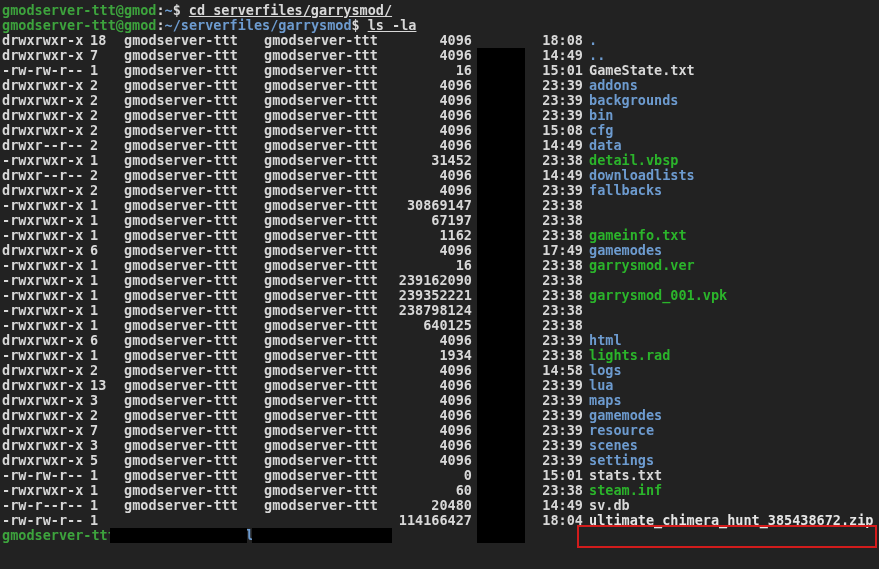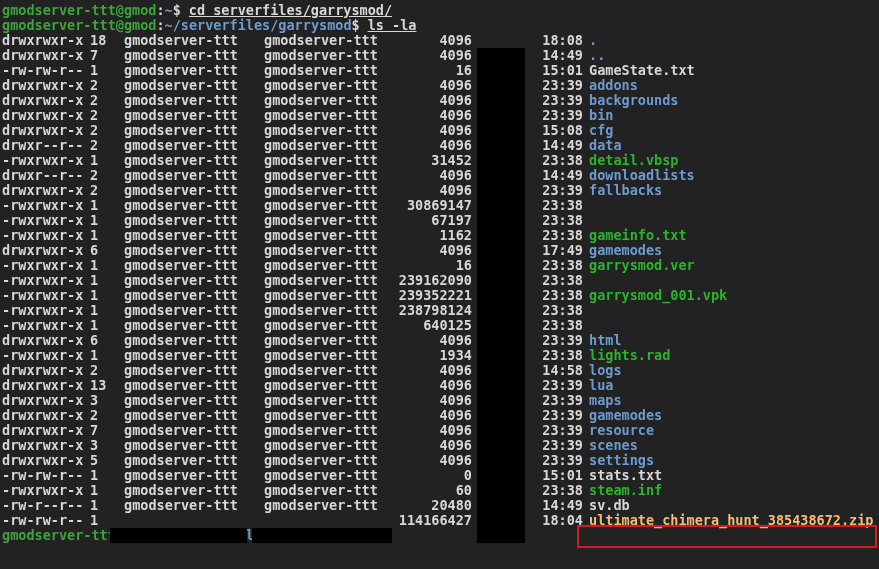--- a/index.html
+++ b/index.html
@@ -13,21 +13,21 @@
   .term{position:relative;width:877px;height:566px;padding:3px 0 0 2px;}
   .line{display:flex;height:15px;white-space:pre;}
   .line span{white-space:pre;}
   .cmd{margin-left:8px;text-decoration:underline;}
   .t-green{color:#3da33d;text-align:right;}
   .t-blue{color:#6d9bcf;}
   .t-white{color:#d8d8d8;}
   .t-dir{color:#6d9bcf;}
   .t-exec{color:#2bb42b;}
   .t-file{color:#d8d8d8;}
-  .t-highlight{color:#fdba74;text-align:center;}
+  .t-highlight{color:#e5e5e5;text-align:center;}
   
   .ls-row{display:flex;height:15px;}
   .ls-row span{white-space:pre;overflow:visible;}
   .c-perms{width:88px;}
   .c-links{width:26px;text-align:left;}
   .c-owner{margin-left:8px;width:140px;}
   .c-group{width:132px;}
   .c-size{width:76px;text-align:right;}
   .c-date{width:67px;}
   .c-time{width:44px;text-align:right;}

